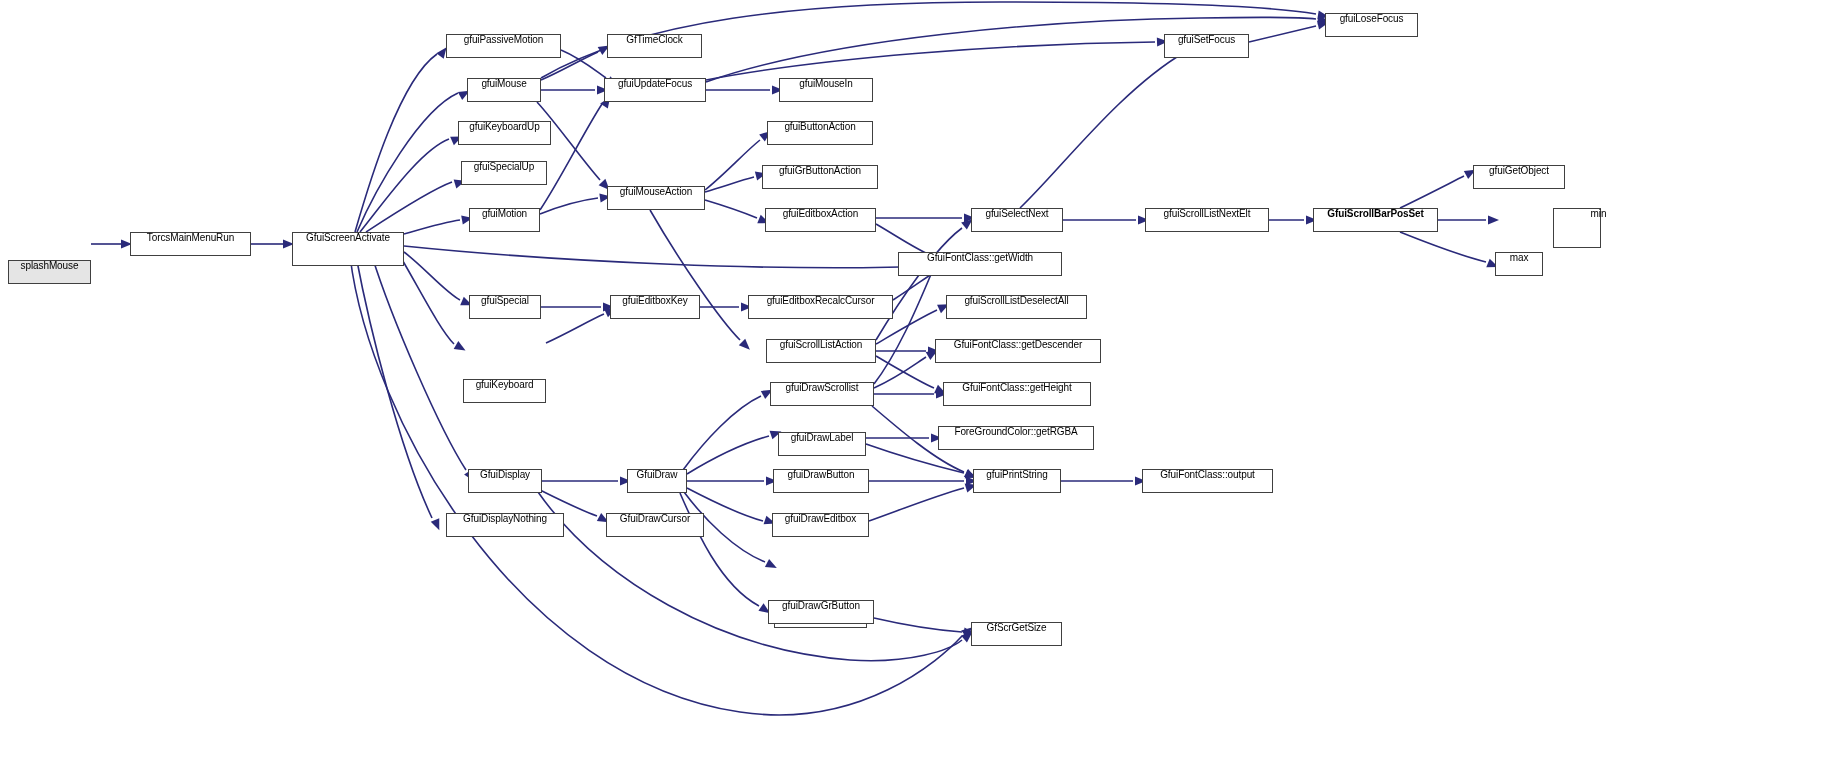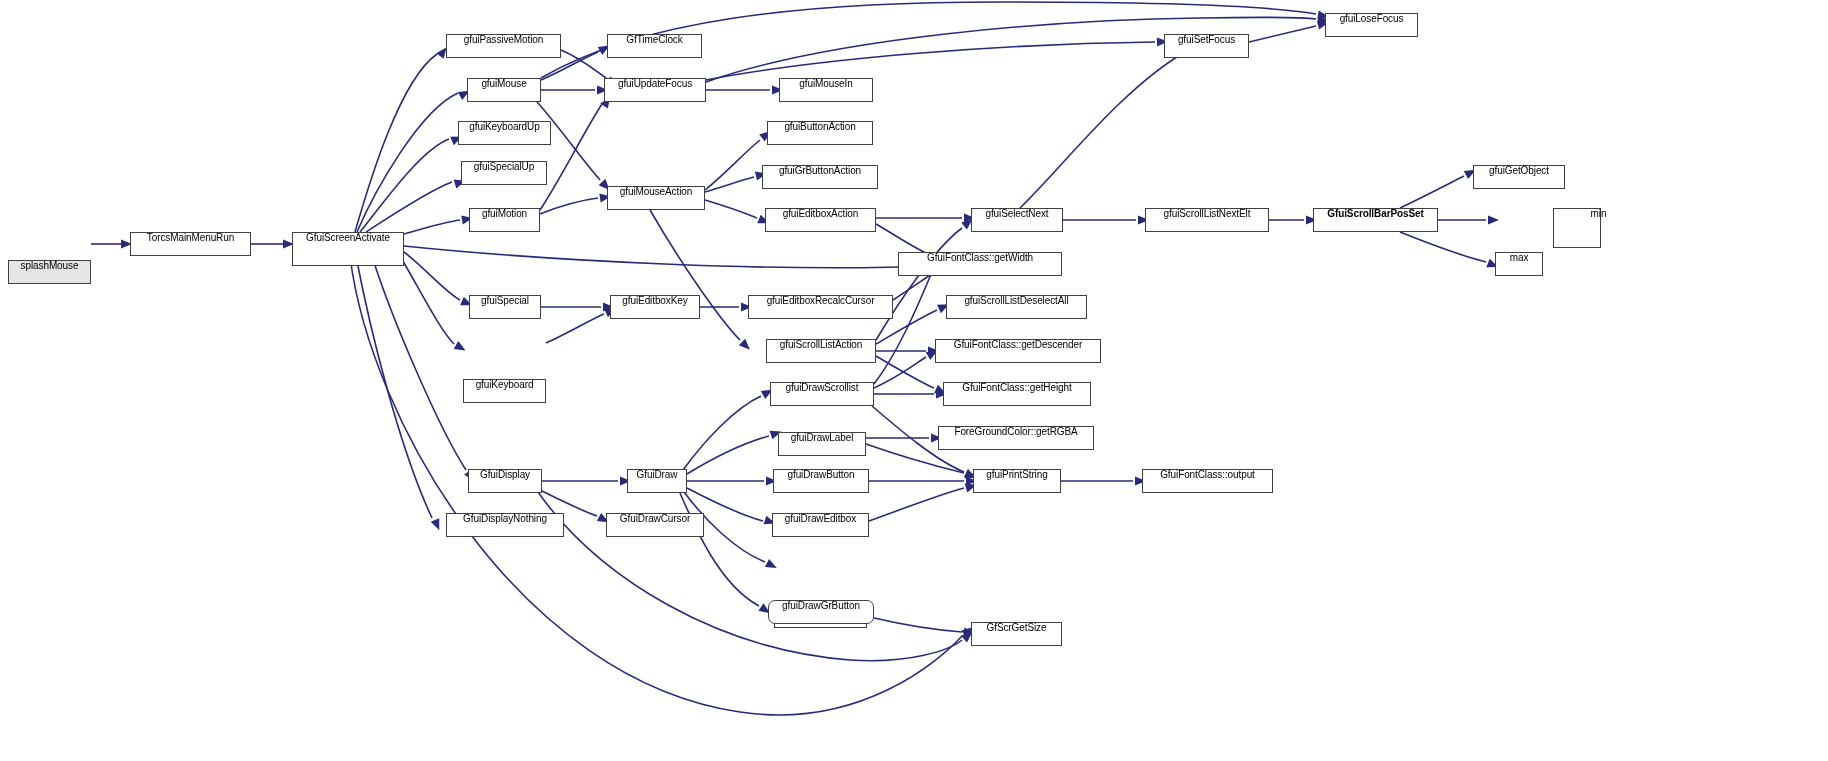--- a/index.html
+++ b/index.html
@@ -260,21 +260,21 @@
       </div>
       <div class="node" style="left: 773px; top: 469px; width: 96px; height: 24px;">
         <span>gfuiDrawButton</span>
       </div>
       <div class="node" style="left: 772px; top: 513px; width: 97px; height: 24px;">
         <span>gfuiDrawEditbox</span>
       </div>
       <div class="node" style="left: 774px; top: 556px; width: 93px; height: 24px; margin-top: 48px;">
         <span>gfuiDrawImage</span>
       </div>
-      <div class="node" style="left: 768px; top: 600px; width: 106px; height: 24px; border-radius: 7px;">
+      <div class="node" style="left: 768px; top: 600px; width: 106px; height: 24px;">
         <span>gfuiDrawGrButton</span>
       </div>
       <div class="node" style="left: 971px; top: 208px; width: 92px; height: 24px;">
         <span>gfuiSelectNext</span>
       </div>
       <div class="node" style="left: 898px; top: 252px; width: 164px; height: 24px;">
         <span>GfuiFontClass::getWidth</span>
       </div>
       <div class="node" style="left: 946px; top: 295px; width: 141px; height: 24px;">
         <span>gfuiScrollListDeselectAll</span>

